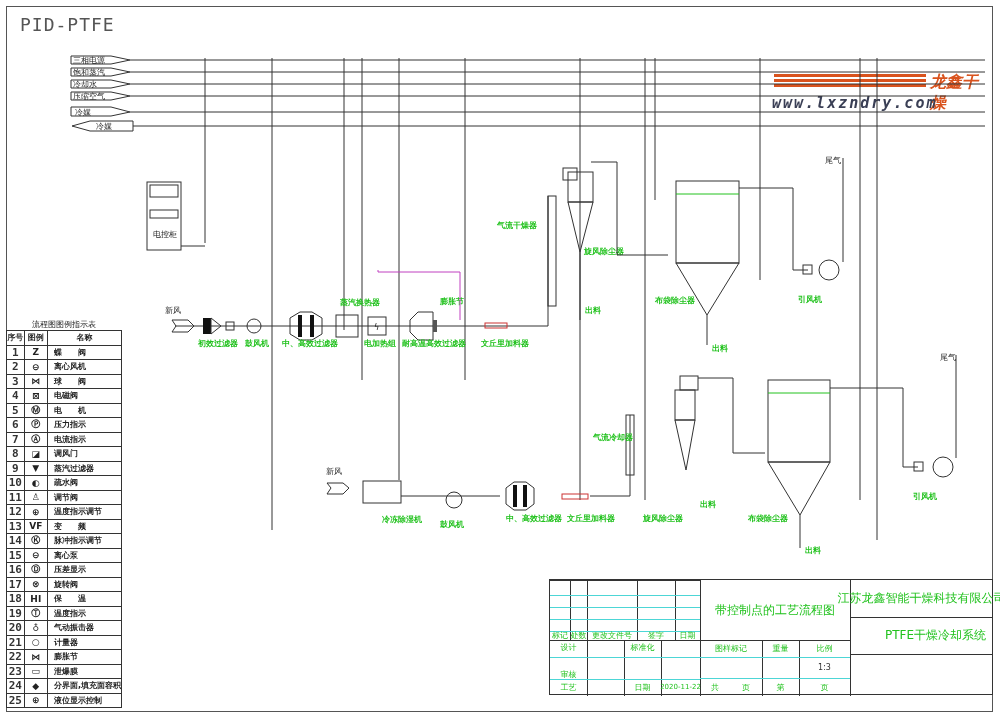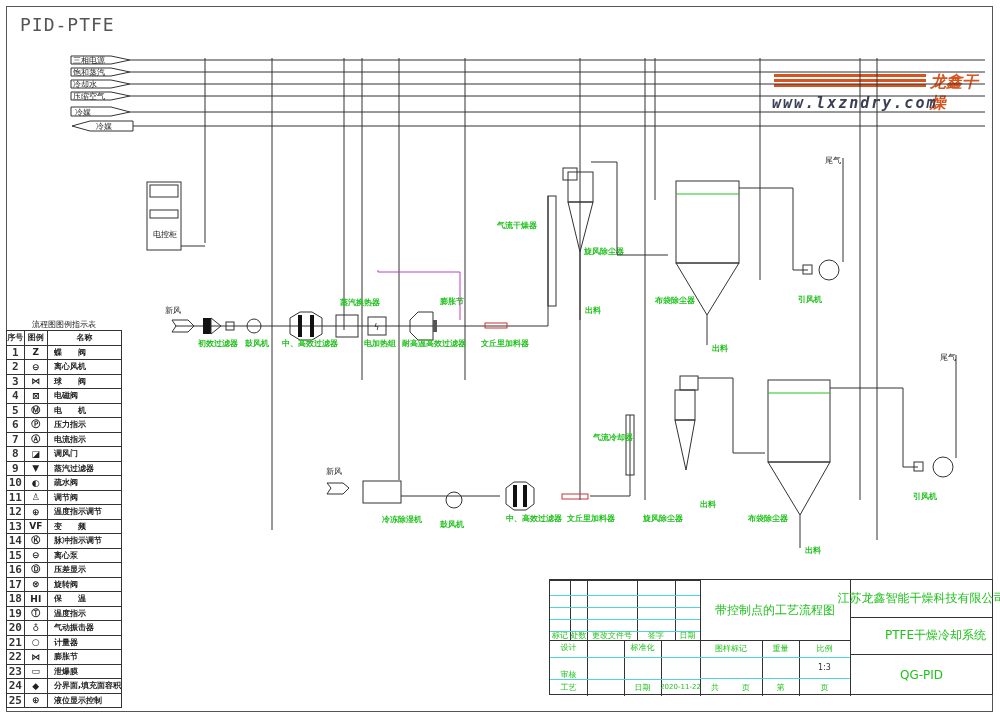--- a/index.html
+++ b/index.html
@@ -404,14 +404,13 @@
   <div class="cell" style="left:212px;top:61px;width:37px;height:14px;">重量</div>
   <div class="cell" style="left:249px;top:61px;width:51px;height:14px;">比例</div>
   <div class="cell" style="left:249px;top:80px;width:51px;height:14px;color:#333;">1:3</div>
   <div class="cell" style="left:150px;top:100px;width:30px;height:14px;">共</div>
   <div class="cell" style="left:180px;top:100px;width:32px;height:14px;">页</div>
   <div class="cell" style="left:212px;top:100px;width:37px;height:14px;">第</div>
   <div class="cell" style="left:249px;top:100px;width:51px;height:14px;">页</div>
 
   <div class="cell" style="left:300px;top:0;width:143px;height:37px;font-size:12px;">江苏龙鑫智能干燥科技有限公司</div>
   <div class="cell mid" style="left:300px;top:37px;width:143px;height:37px;margin-left:14px;">PTFE干燥冷却系统</div>
-  <div class="cell mid" style="left:300px;top:74px;width:143px;height:42px;">QG-PID</div>
 </div>
 
 </body></html>

